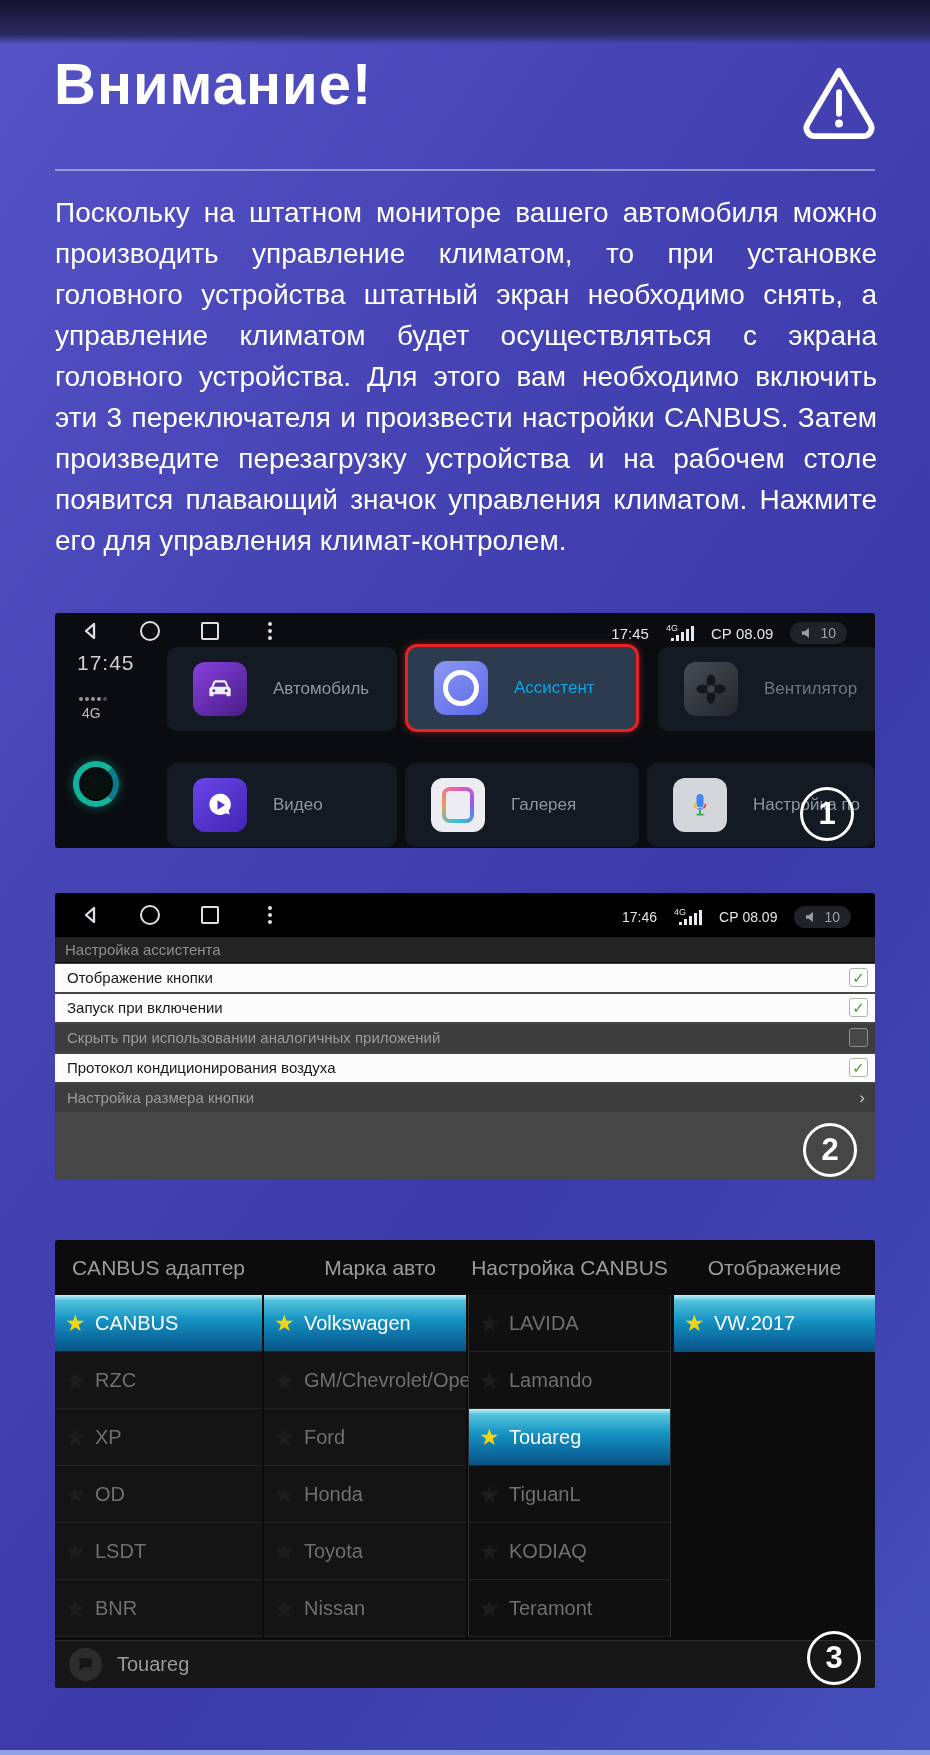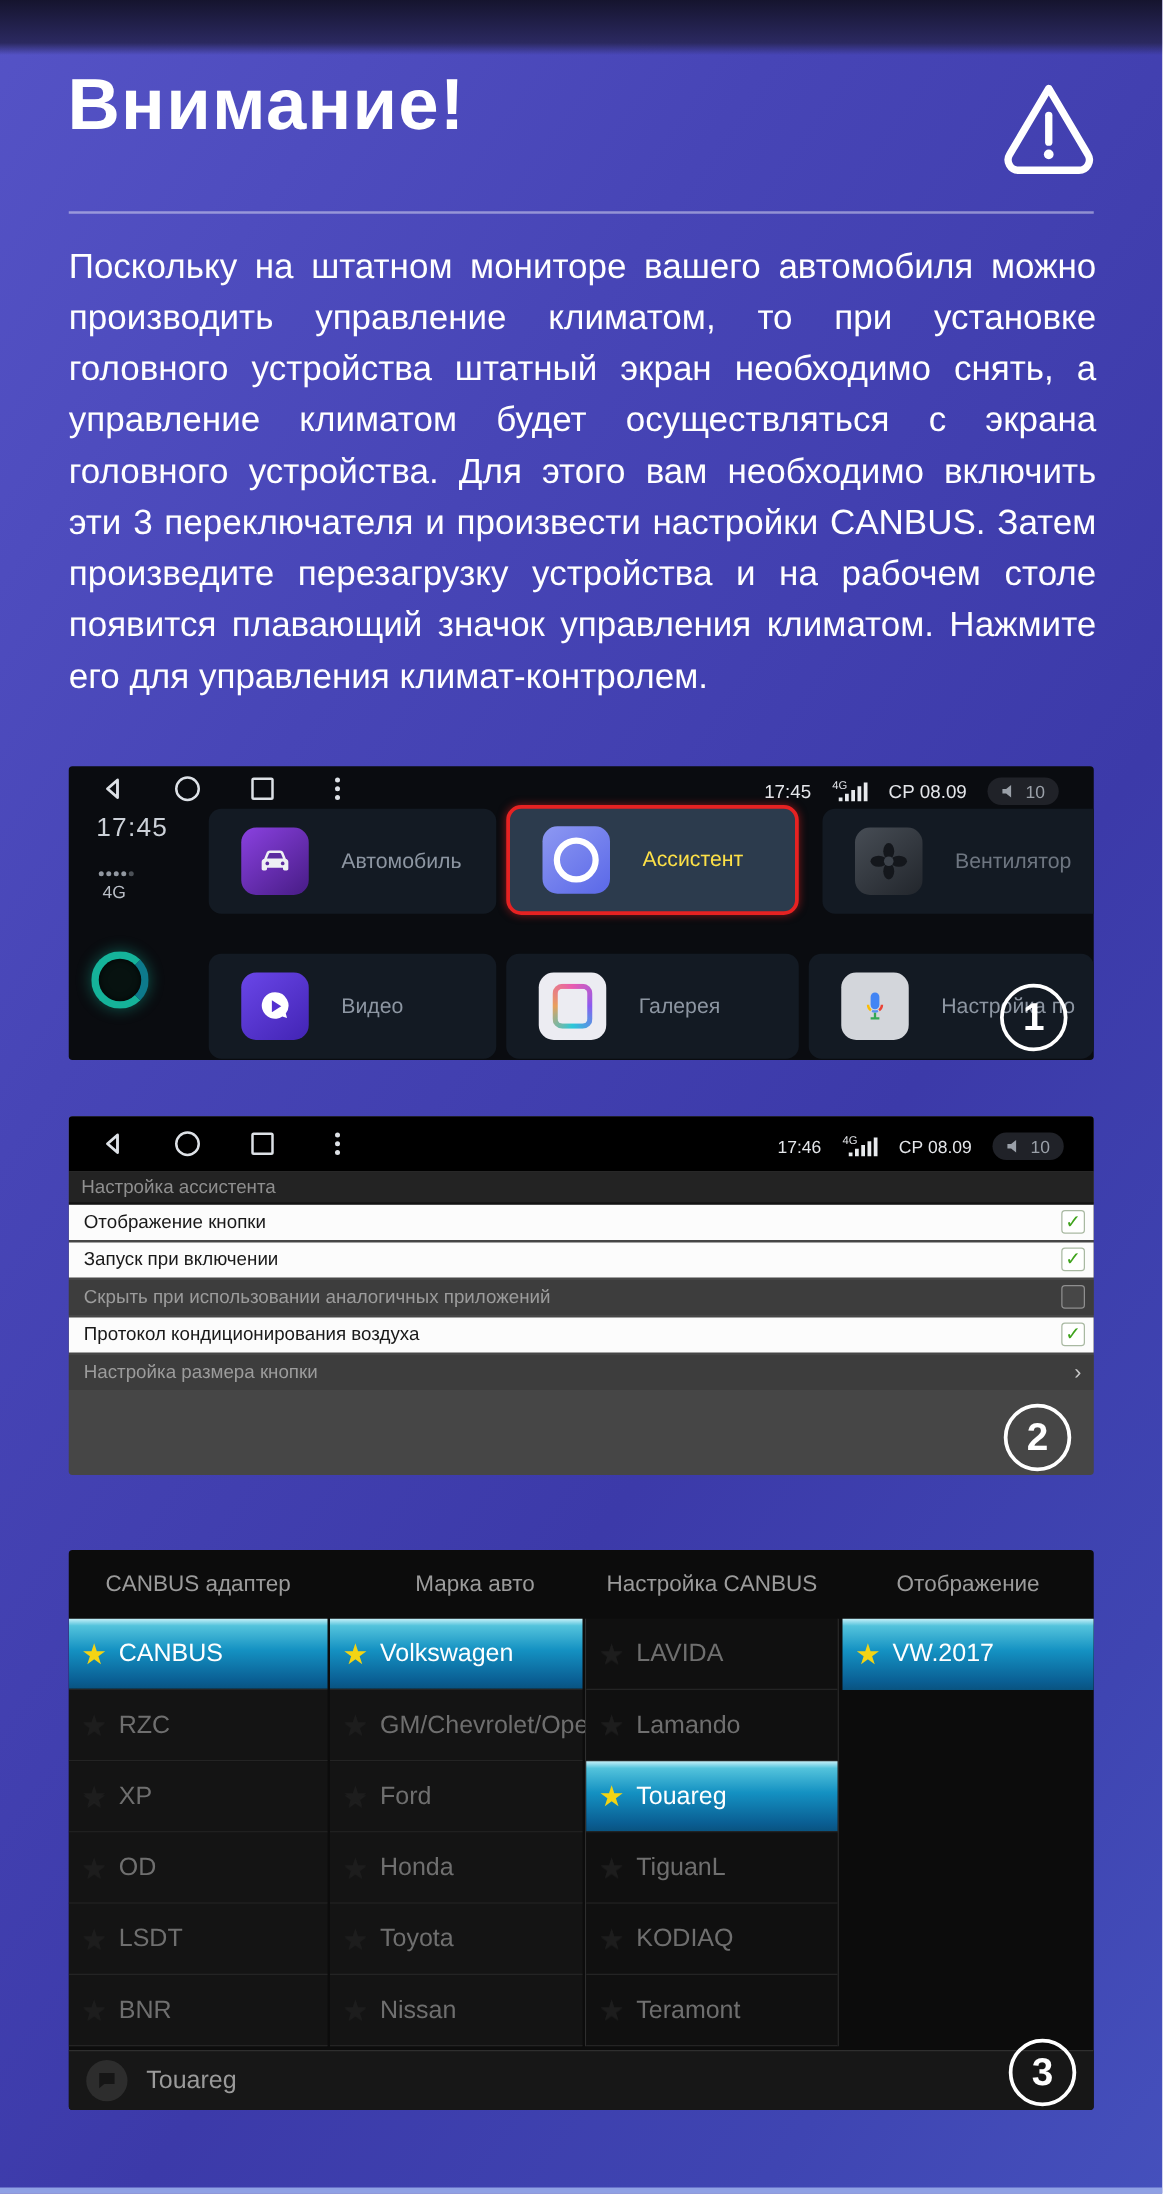--- a/index.html
+++ b/index.html
@@ -58,21 +58,21 @@
   .t-voice{left:592px;top:150px;width:228px;}
   .ic-car{background:linear-gradient(140deg,#8a41e0,#471c85);}
   .ic-assist{background:linear-gradient(140deg,#8d98f2,#5a68e8);}
   .ic-assist .ring{width:26px;height:26px;border:5px solid #fff;border-radius:50%;}
   .ic-fan{background:linear-gradient(140deg,#474d55,#22262c);}
   .ic-video{background:linear-gradient(140deg,#6a46e8,#4224b4);}
   .ic-gallery{background:#ececf2;}
   .ic-gallery .gring{width:24px;height:28px;border-radius:8px;border:4px solid transparent;
     background:linear-gradient(#ececf2,#ececf2) padding-box,conic-gradient(#e85bb0,#8a5bf0,#2bc8d8,#e8a05b,#e85bb0) border-box;}
   .ic-voice{background:#d3d6db;}
-  .t-assist .tlabel{color:#fde047;}
+  .t-assist .tlabel{color:#0ea5e9;}
   .t-fan .tlabel{color:#6e7681;}
 
   
   .shot2{top:893px;height:287px;background:#464646;}
   .s2-navbar{position:absolute;top:0;left:0;right:0;height:44px;background:#000;}
   .shot2 .navicons{left:24px;top:11px;}
   .shot2 .statusr{right:24px;top:13px;font-size:14px;}
   .s2-header{position:absolute;top:44px;left:0;right:0;height:26px;background:#232323;border-bottom:1px solid #0c0c0c;
     color:#8f8f8f;font-size:15px;line-height:26px;padding-left:10px;box-sizing:border-box;}
   .s2-rows{position:absolute;top:71px;left:0;right:0;}
@@ -80,21 +80,21 @@
   .srow.light{background:#fcfcfc;color:#191919;}
   .srow.dark{background:#3d3d3d;color:#9c9c9c;}
   .cbx{position:absolute;right:7px;top:4px;width:19px;height:19px;border-radius:3px;box-sizing:border-box;
     text-align:center;line-height:17px;font-size:15px;font-weight:bold;padding-left:0;}
   .cbx.on{background:#ffffff;border:1px solid #a9b9a2;color:#3fa31c;}
   .cbx.off{background:#474747;border:1px solid #8f8f8f;}
   .chev{position:absolute;right:10px;top:0;color:#c9c9c9;font-size:17px;line-height:28px;}
 
   
   .shot3{top:1240px;height:448px;background:#0c0c0c;}
-  .hdr{position:absolute;top:0;height:55px;line-height:55px;text-align:center;color:#9b9b9b;font-size:18px;}
+  .hdr{position:absolute;top:0;height:55px;line-height:55px;text-align:center;color:#9b9b9b;font-size:21px;}
   .hdr1{left:0;width:207px;}.hdr2{left:224px;width:202px;}.hdr3{left:413px;width:203px;}.hdr4{left:619px;width:201px;}
   .ccol{position:absolute;top:55px;}
   .ccol1{left:0;width:207px;}
   .ccol2{left:209px;width:202px;}
   .ccol3{left:413px;width:203px;background:#111;border-left:1px solid #2e2e2e;border-right:1px solid #2e2e2e;box-sizing:border-box;}
   .ccol4{left:619px;width:201px;}
   .cell{height:57px;display:flex;align-items:center;padding-left:10px;border-bottom:1px solid #242424;box-sizing:border-box;background:#141414;}
   .ccol3 .cell{background:#101010;}
   .ccol4 .cell{border-bottom:none;}
   .cell.selected{background:linear-gradient(180deg,#c4eff8 0%,#53c3dc 10%,#1491c2 45%,#0a5f94 88%,#095380 100%);}

